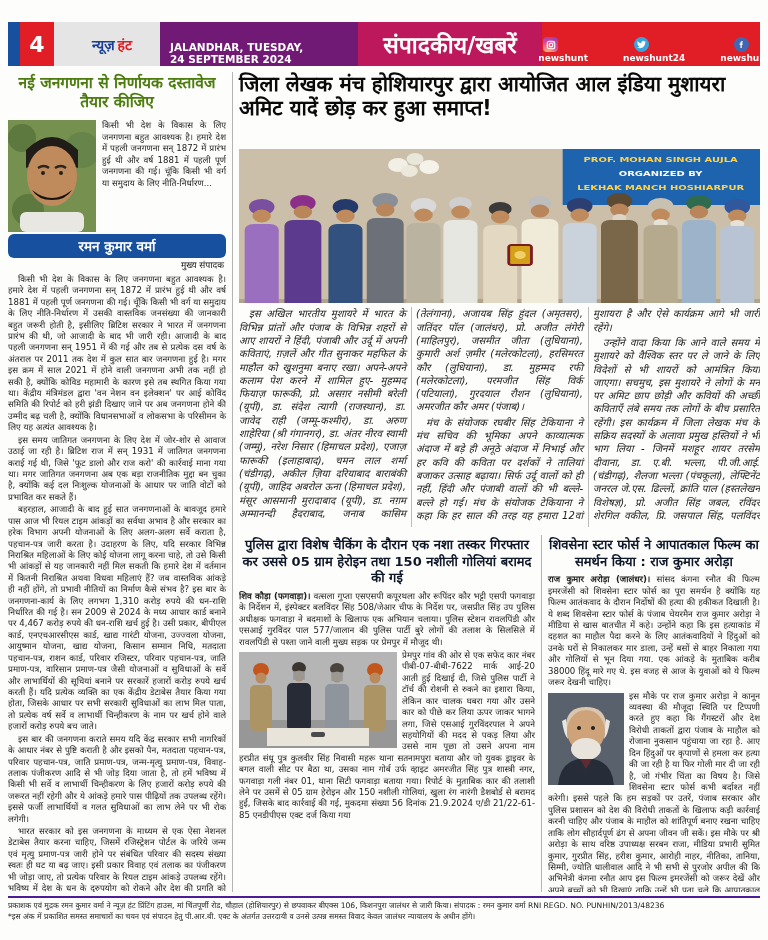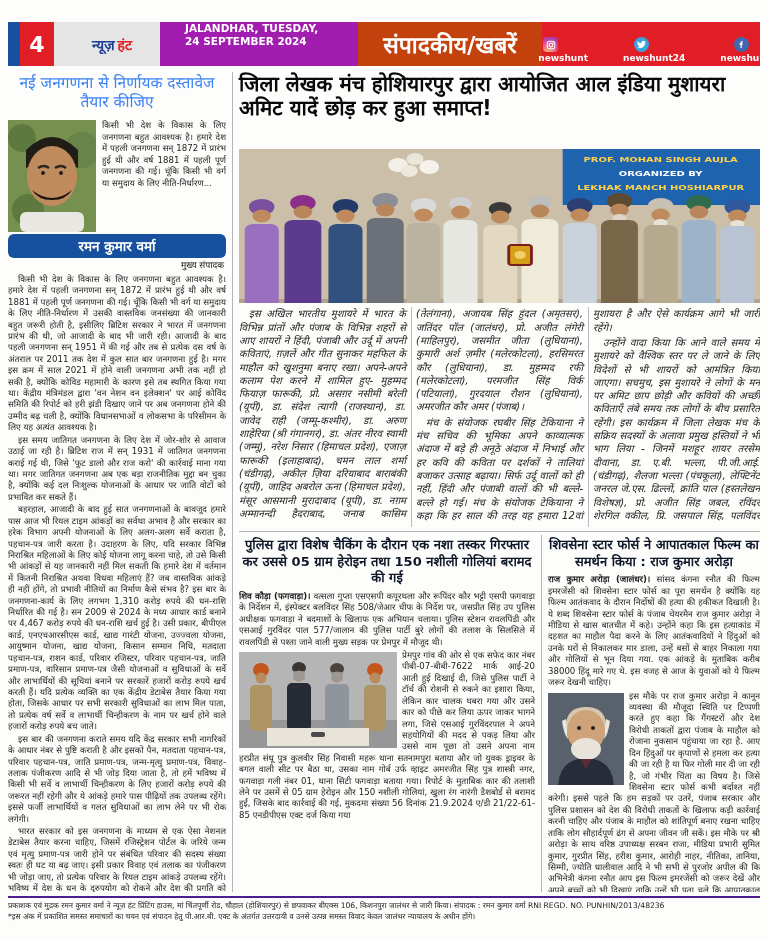--- a/index.html
+++ b/index.html
@@ -7,45 +7,45 @@
         font-family:"DejaVu Sans",sans-serif;color:#1c1c1c;}
   
   .topbar{display:flex;height:44px;margin:22px 8px 0;}
   .tb-lead{width:12px;background:#17509e;}
   .tb-pageno{width:34px;background:#e11d26;color:#fff;font-weight:bold;font-size:22px;
              display:flex;align-items:center;justify-content:center;}
   .tb-logo{width:96px;background:#e5e5e5;display:flex;align-items:center;justify-content:center;
            font-weight:800;font-size:14px;letter-spacing:0;padding-left:10px;}
   .tb-logo .l1{color:#1b3f94;margin-right:3px;}
   .tb-logo .l2{color:#e11d26;}
-  .tb-date{width:198px;background:#a21caf;color:#fff;font-weight:bold;font-size:10.5px;
-           line-height:1.2;display:flex;align-items:flex-start;padding-left:25px;box-sizing:border-box;}
+  .tb-date{width:198px;background:#701a75;color:#fff;font-weight:bold;font-size:10.5px;
+           line-height:1.2;display:flex;align-items:flex-end;padding-left:10px;box-sizing:border-box;}
   .tb-date span{display:block;width:150px;}
-  .tb-title{flex:1;background:#c2410c;color:#fff;font-weight:bold;font-size:23px;
+  .tb-title{flex:1;background:#be185d;color:#fff;font-weight:bold;font-size:23px;
             display:flex;align-items:center;justify-content:center;}
   .tb-social{width:218px;background:#e11d26;display:flex;align-items:flex-end;justify-content:center;
              gap:10px;padding-bottom:3px;box-sizing:border-box;}
   .social-item{display:flex;flex-direction:column;align-items:center;gap:1px;}
   .social-handle{color:#fff;font-size:9px;font-weight:bold;padding-left:25px;}
   .icon-badge{width:15px;height:15px;border-radius:50%;display:flex;align-items:center;justify-content:center;}
   .ig{border-radius:4px;background:radial-gradient(circle at 30% 110%,#fdc468,#df4996 55%,#8a3ab9);}
   .tw{background:#3aa3dc;}
   .fb{background:#4267b2;}
   
   .content{display:flex;margin:6px 8px 0;height:820px;overflow:hidden;}
   .vrule{width:1px;background:#b4b4b4;}
   .editorial{width:224px;padding-right:6px;box-sizing:border-box;overflow:hidden;}
-  .ed-headline{font-size:15.5px;font-weight:normal;text-align:center;line-height:1.22;color:#3b82f6;margin:2px 0 6px;}
+  .ed-headline{font-size:15.5px;font-weight:bold;text-align:center;line-height:1.22;color:#4d7c0f;margin:2px 0 6px;}
   .ed-photo{float:left;width:88px;height:112px;margin:2px 6px 2px 0;}
   .ed-intro{font-size:8.6px;line-height:1.33;text-align:justify;}
   .author-bar{clear:both;background:#17509e;color:#fff;font-weight:bold;font-size:13.5px;
               text-align:center;padding:3px 0;margin-top:4px;border-radius:6px;}
   .author-title{text-align:right;font-size:8.8px;padding:1px 2px 3px;color:#111;}
   .ed-body p{font-size:8.6px;line-height:1.33;text-align:justify;margin:0 0 1px;text-indent:10px;}
-  .right-area{flex:1;padding-left:6px;display:flex;flex-direction:column;overflow:hidden;}
+  .right-area{flex:1;padding-left:6px;display:flex;flex-direction:column;overflow:hidden;align-items:center;}
   .mush-headline{font-size:20.5px;font-weight:bold;line-height:1.18;color:#0a0a0a;margin:0 0 5px;}
   .mush-top{display:flex;gap:6px;height:178px;overflow:hidden;flex-direction:column;}
   .mush-intro{width:142px;font-size:8.6px;line-height:1.33;text-align:justify;overflow:hidden;}
   .group-photo{flex:1;}
   .mush-cols{column-count:3;column-gap:10px;column-rule:1px solid #bbb;font-size:10px;
              line-height:1.33;text-align:justify;height:220px;overflow:hidden;margin-top:4px;font-style:italic;}
   .mush-cols p{margin:0 0 2px;text-indent:10px;}
   .hrule{height:1px;background:#b4b4b4;margin:4px 0 3px;}
   .bottom-row{flex:1;display:flex;overflow:hidden;}
   .police{width:302px;padding-right:6px;box-sizing:border-box;overflow:hidden;}

